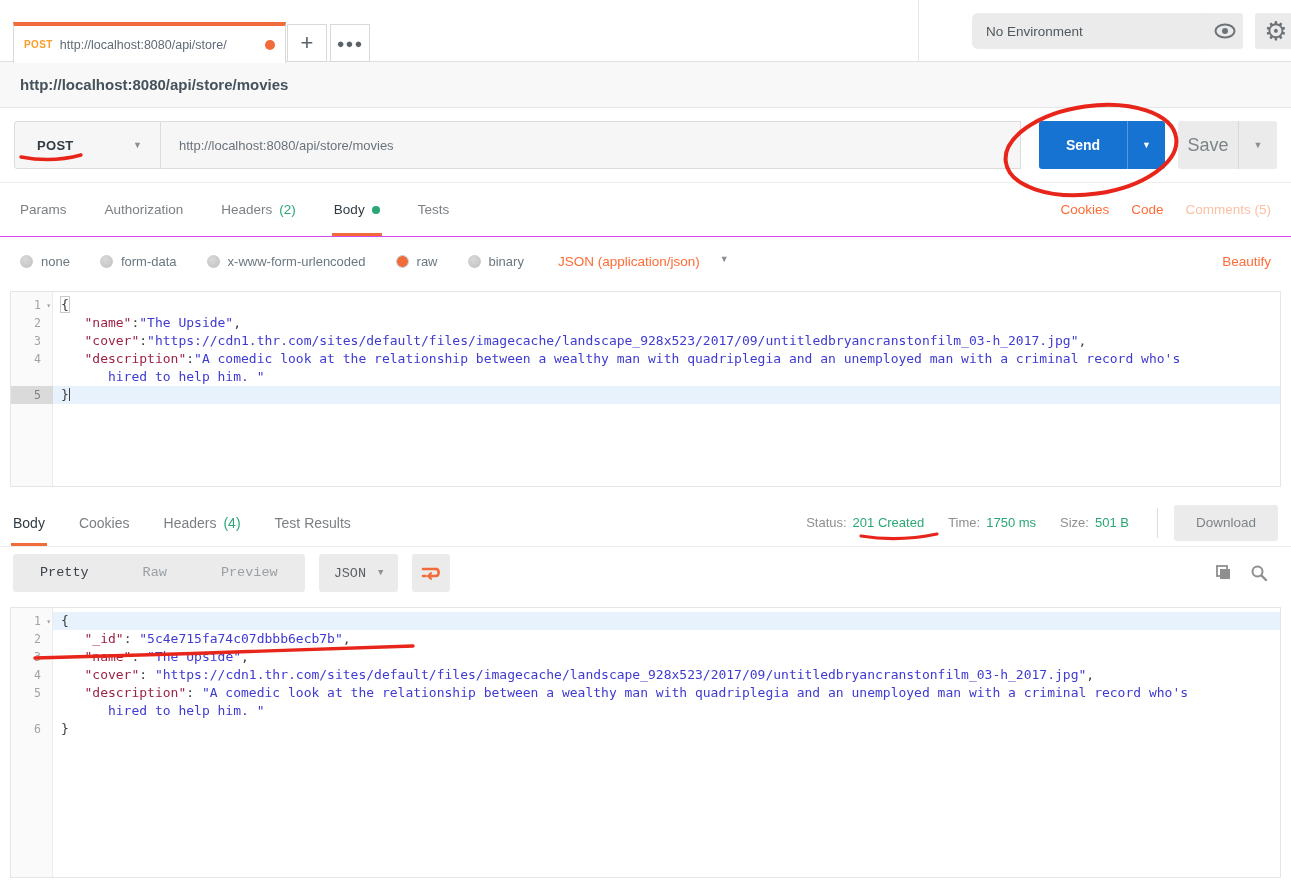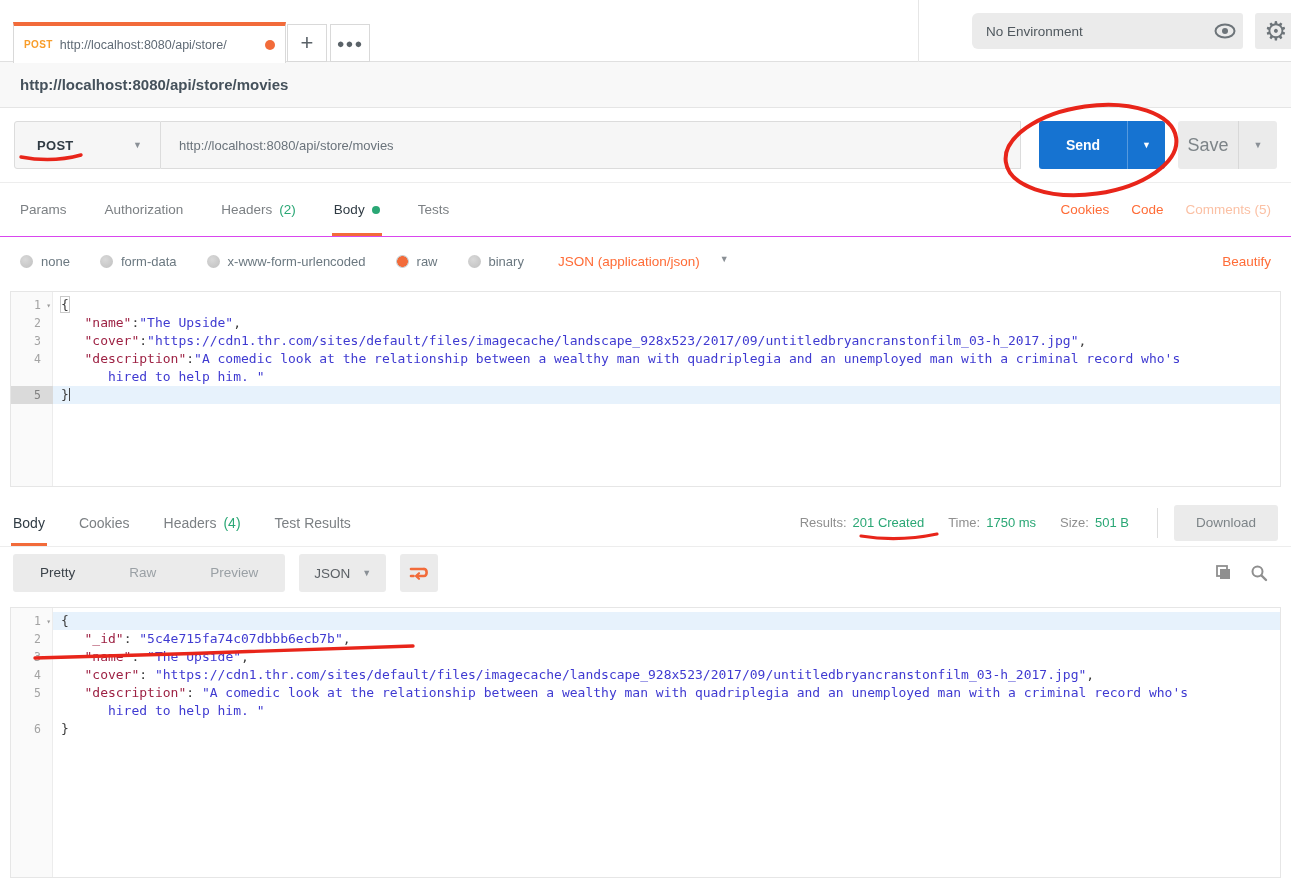--- a/index.html
+++ b/index.html
@@ -99,21 +99,21 @@
   .code .b { box-shadow:0 0 0 1px #c9c9c9; }
   .caretbar { display:inline-block; width:1px; height:13px; background:#444; vertical-align:-2px; }
   
   .respbar { margin-top:12px; height:48px; display:flex; align-items:stretch; padding:0 13px; border-bottom:1px solid #ededed; background:#fff; }
   .respbar .rtab { margin-right:34px; font-size:14px; }
   .statusarea { margin-left:auto; display:flex; align-items:center; gap:6px; font-size:13px; }
   .statusarea .sl { color:#8f8f8f; }
   .statusarea .sv { color:#2aa775; margin-right:18px; }
   .vdiv { width:1px; height:30px; background:#ddd; margin:0 16px 0 4px; }
   .dlbtn { background:#ebebeb; border-radius:3px; height:36px; display:flex; align-items:center; padding:0 22px; color:#7d8488; font-size:13.5px; cursor:pointer; align-self:center; }
-  .resptools { height:52px; display:flex; align-items:center; padding:0 13px; background:#fff; }
+  .resptools { height:52px; display:flex; align-items:center; padding:0 13px; background:#fff;font-family:Liberation Mono, monospace; }
   .segctl { display:flex; background:#ebebeb; border-radius:3px; height:38px; align-items:center; }
   .segctl .seg { padding:0 27px; font-size:13.5px; color:#9aa0a5; cursor:pointer; line-height:38px; }
   .segctl .seg.active { color:#3c434a; }
   .fmtsel { margin-left:14px; height:38px; background:#ebebeb; border-radius:3px; display:flex; align-items:center; gap:12px; padding:0 15px; cursor:pointer; }
   .fmtsel .lbl { font-size:13.5px; color:#5c6166; }
   .wrapbtn { margin-left:14px; width:38px; height:38px; background:#ebebeb; border-radius:3px; display:flex; align-items:center; justify-content:center; cursor:pointer; }
   .resptools .right { margin-left:auto; display:flex; align-items:center; gap:18px; padding-right:10px; }
   .iico { cursor:pointer; display:flex; }
   
   .annot { position:absolute; inset:0; z-index:40; pointer-events:none; }
@@ -266,21 +266,21 @@
         <span>Cookies</span>
       </div>
     <div class="rtab">
         <span>Headers</span>
         <span class="cnt">(4)</span>
       </div>
     <div class="rtab">
         <span>Test Results</span>
       </div>
     <div class="statusarea">
-      <span class="sl">Results:</span>
+      <span class="sl">Status:</span>
       <span class="sv">201 Created</span>
       <span class="sl">Time:</span>
       <span class="sv">1750 ms</span>
       <span class="sl">Size:</span>
       <span class="sv">501 B</span>
       <span class="vdiv"></span>
     </div>
     <div class="dlbtn">Download</div>
   </div>
 

